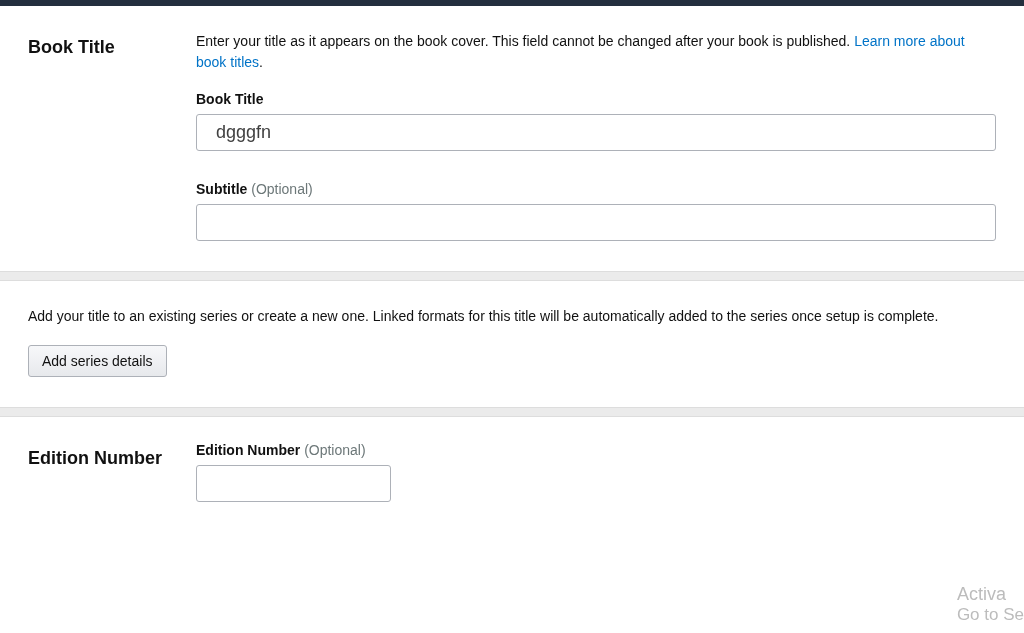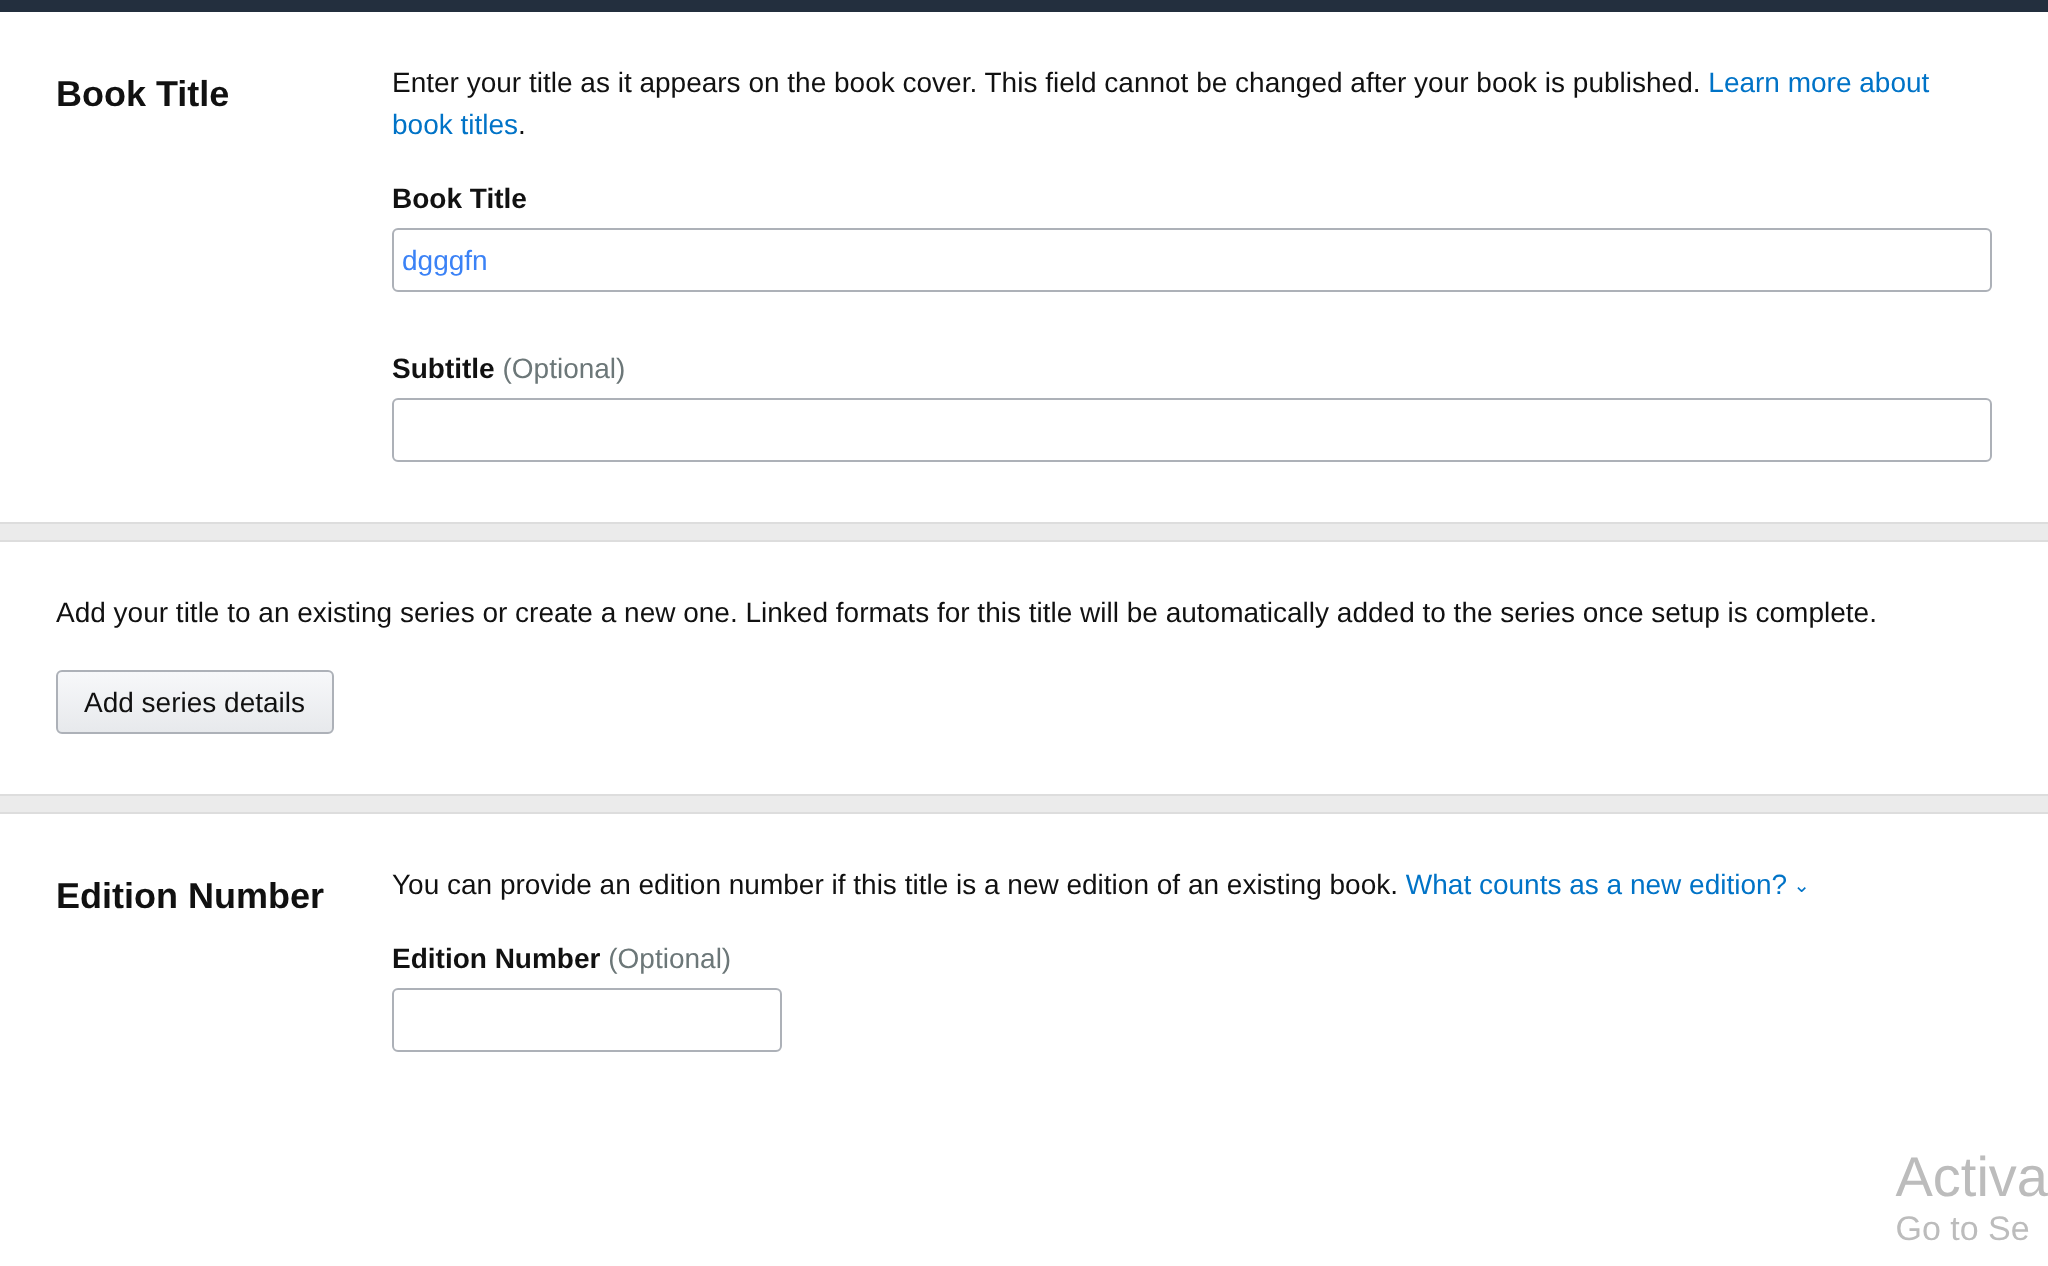--- a/index.html
+++ b/index.html
@@ -63,26 +63,26 @@
       color: #111;
       margin-bottom: 7px;
       display: block;
     }
     .optional {
       font-weight: 400;
       color: #6c7778;
     }
     .text-input {
       width: 100%;
-      padding: 7px 4px;
-      font-size: 14px;
+      padding: 7px 19px;
+      font-size: 18px;
       border: 1px solid #adb1b8;
       border-radius: 3px;
       background: #fff;
-      color: #3b82f6;
+      color: #404040;
     }
     .text-input.narrow {
       width: 195px;
     }
     .btn {
       display: inline-block;
       padding: 7px 13px;
       font-size: 14px;
       color: #111;
       background: linear-gradient(#f7f8fa, #e7e9ec);
@@ -106,21 +106,21 @@
     .watermark {
       position: fixed;
       right: 0;
       bottom: 8px;
       color: #bcbcbc;
       text-align: left;
       font-family: "Segoe UI", sans-serif;
       pointer-events: none;
     }
     .watermark .w1 {
-      font-size: 28px;
+      font-size: 18px;
       font-weight: 400;
       line-height: 1.1;
     }
     .watermark .w2 {
       font-size: 17px;
     }
   </style>
 </head>
 <body>
 
@@ -158,23 +158,20 @@
   </div>
 </div>
 
 <div class="divider"></div>
 
 <div class="section" style="padding-bottom:10px;">
   <div class="section-label">
     <h2>Edition Number</h2>
   </div>
   <div class="section-content">
-    <p class="desc-text">
-      <span>You can provide an edition number if this title is a new edition of an existing book. </span><a class="link"><span>What counts as a new edition?</span><span class="chevron">⌄</span></a>
-    </p>
     <div class="field-block" style="margin-bottom:0;">
       <label class="field-label">
         <span>Edition Number </span><span class="optional">(Optional)</span>
       </label>
       <input type="text" class="text-input narrow" value="" style="">
     </div>
   </div>
 </div>
 
 <div class="watermark">

